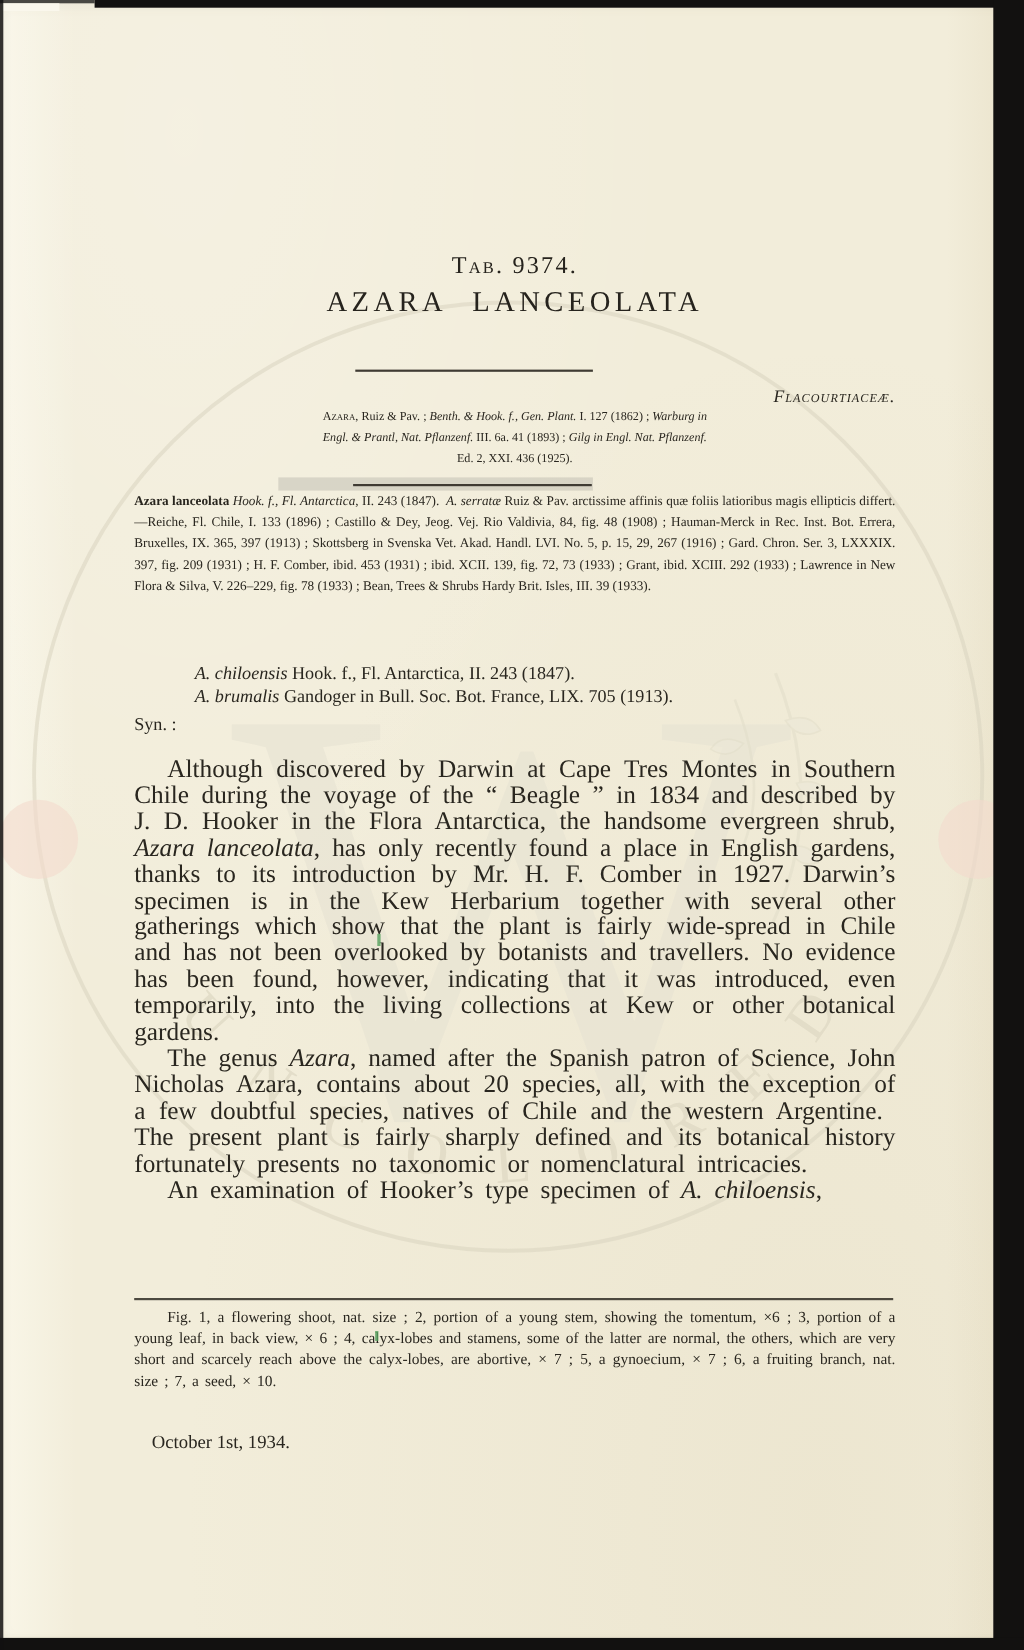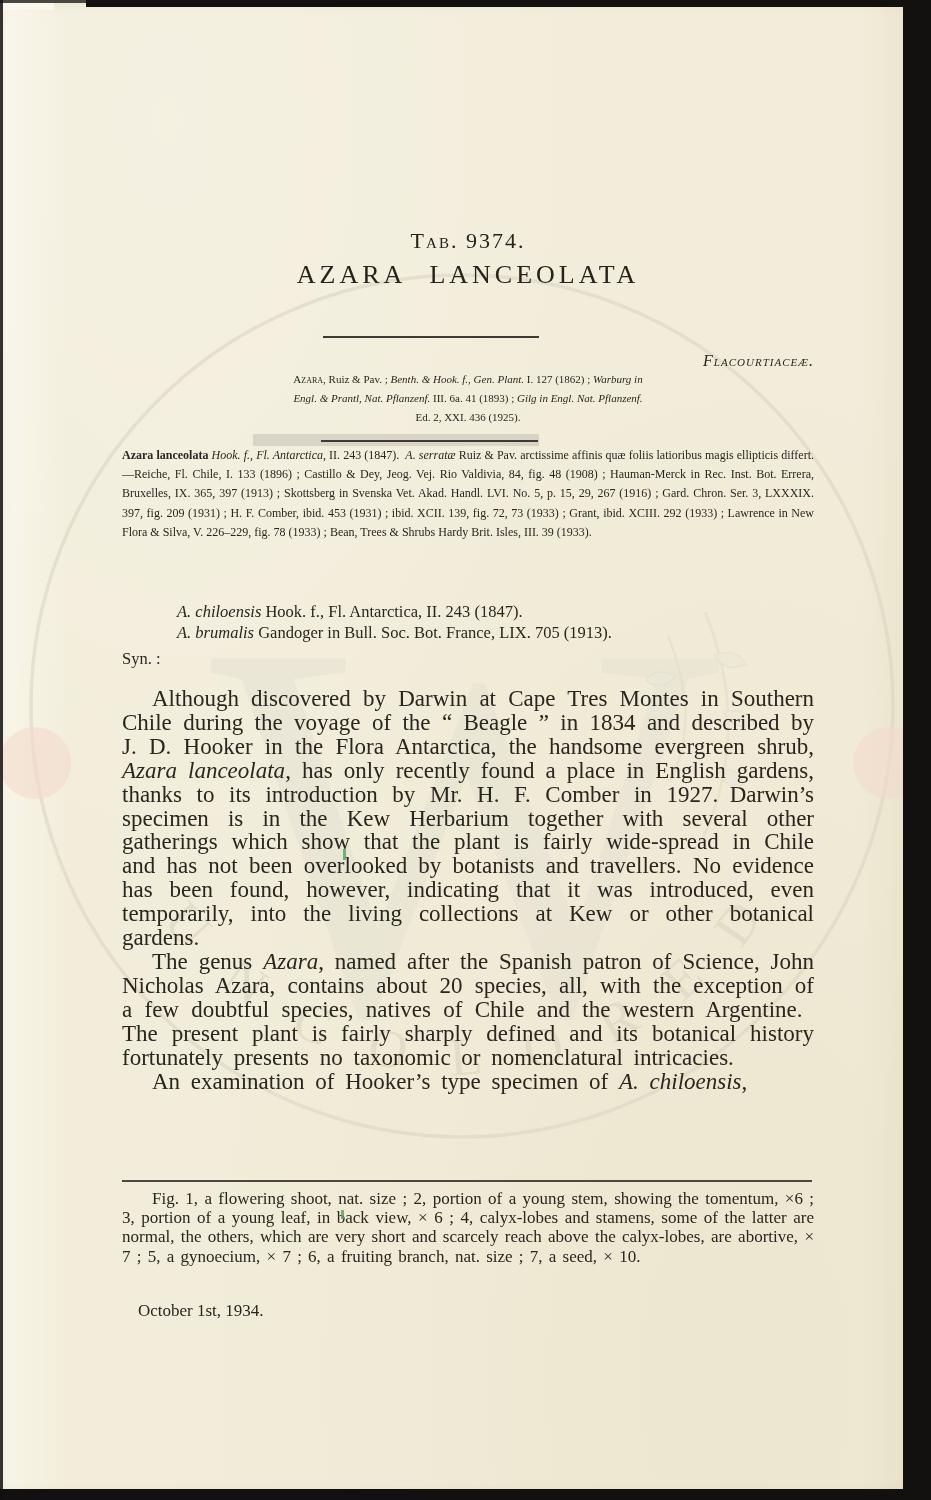--- a/index.html
+++ b/index.html
@@ -36,21 +36,21 @@
   .rule3{top:1180px;left:122px;width:690px;height:1.5px;background:rgba(58,54,46,.9);}
   .family{top:352px;text-align:right;font-size:16px;letter-spacing:1px;font-variant:small-caps;font-style:italic;}
   .gencite{top:370px;font-size:11px;line-height:19.2px;text-align:center;white-space:pre-line;}
   .spcite{top:446px;font-size:12px;line-height:19.2px;text-align:justify;}
   .syn{top:601px;font-size:16.5px;line-height:21px;}
   .synlabel{position:absolute;left:0;top:0;margin-top:47px;}
   .syn-e{margin-left:55px;}
   .syn-e.hang{margin-left:80px;text-indent:-25px;text-align:justify;}
   .bodytxt{top:687px;font-size:23px;line-height:23.9px;text-align:justify;word-spacing:5px;}
   .bodytxt p{margin:0;text-indent:30px;font-family:Liberation Serif, serif;}
-  .caption{top:1189px;font-size:17px;line-height:19.2px;text-align:justify;text-indent:30px;word-spacing:2px;}
+  .caption{top:1189px;font-size:14px;line-height:19.2px;text-align:justify;text-indent:30px;word-spacing:2px;}
   .footer{top:1301px;font-size:17px;margin-left:16px;}
   
   .b{font-weight:700}.i{font-style:italic}.sc{font-variant:small-caps}
   
   .fleck{position:absolute;background:#55a05c;opacity:.8;}
   .f1{left:343px;top:849px;width:2.5px;height:11px;}
   .f2{left:341px;top:1210px;width:2.5px;height:9px;}
 </style>
 </head>
 <body>

